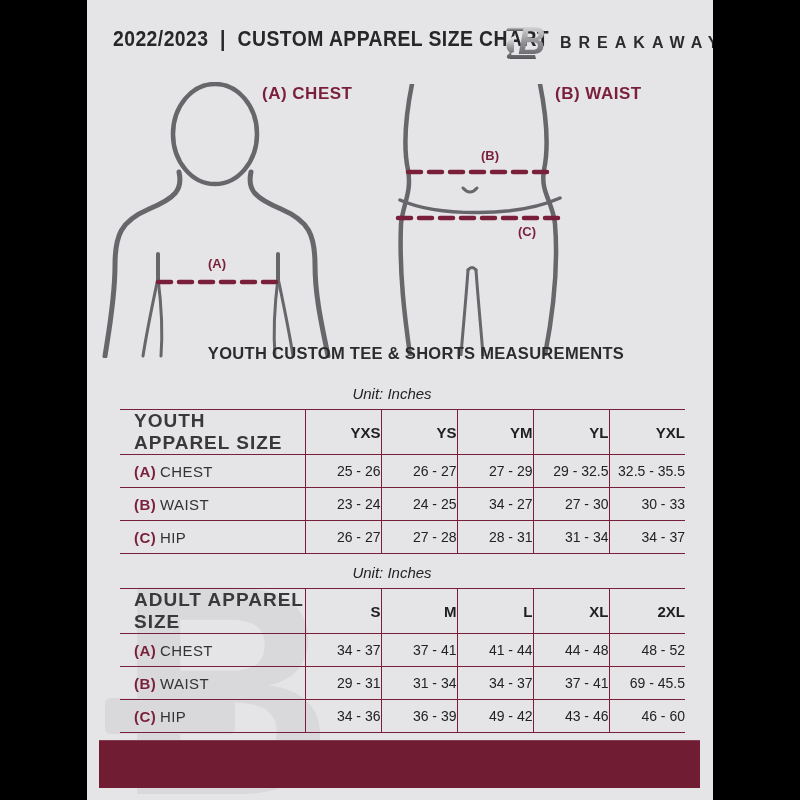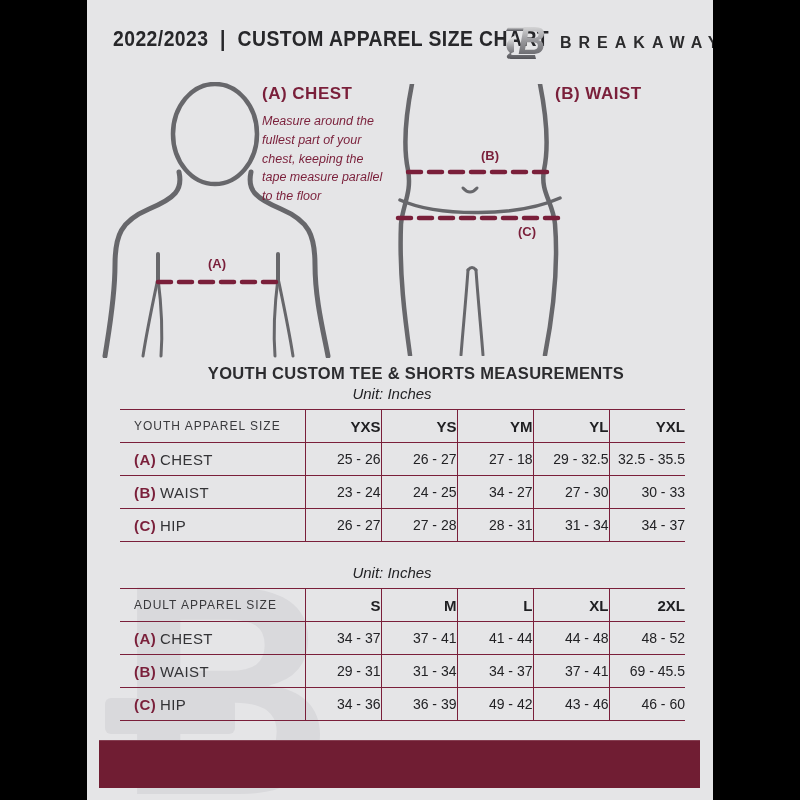--- a/index.html
+++ b/index.html
@@ -30,21 +30,21 @@
   
   .tbl-title{position:absolute;left:0;width:626px;text-align:center;font-size:16.5px;font-weight:700;
     color:#2c2c2f;letter-spacing:.3px;}
   .tbl-sub{position:absolute;left:0;width:610px;text-align:center;font-size:15px;font-style:italic;color:#232326;}
   table{position:absolute;left:33px;width:565px;border-collapse:collapse;table-layout:fixed;
     border-bottom:1.6px solid var(--maroon);}
   col.c0{width:185px;}
   th,td{border-top:1.6px solid var(--maroon);height:33px;text-align:right;vertical-align:middle;
     font-size:14px;color:#222225;background:transparent;}
   tr > th:not(:first-child), tr > td:not(:first-child){border-left:1.6px solid var(--maroon);}
-  th.corner{text-align:left;padding-left:14px;font-weight:400;font-size:12px;letter-spacing:1px;color:#39393c;}
+  th.corner{text-align:left;padding-left:14px;font-weight:700;font-size:19px;letter-spacing:1px;color:#39393c;}
   th.size{font-weight:700;font-size:15px;color:#1f1f22;}
   td.rowlabel{text-align:left;padding-left:14px;font-size:15px;letter-spacing:.4px;color:#333336;}
   td.rowlabel .key{color:var(--maroon);font-weight:700;margin-right:4px;}
 
   
   .watermark{position:absolute;left:30px;top:540px;color:var(--watermark);pointer-events:none;}
   .watermark .wm-b{font-size:300px;font-weight:700;line-height:1;display:block;}
   .wm-bar{position:absolute;left:-12px;top:158px;width:130px;height:36px;background:var(--watermark);border-radius:6px;}
 
   
@@ -101,31 +101,26 @@
     <path d="M 75,186 C 73,215 70,245 68,271" stroke-width="3"></path>
     <path d="M 83,186 C 85,215 88,245 90,271" stroke-width="3"></path>
     <path d="M 15,88 L 159,88" stroke="#7a1f3a" stroke-width="4.5" stroke-dasharray="13 8"></path>
     <path d="M 5,134 L 165,134" stroke="#7a1f3a" stroke-width="4.5" stroke-dasharray="13 8"></path>
   </svg>
   <span class="marker" style="left:381px;top:148px;">(B)</span>
   <span class="marker" style="left:418px;top:224px;">(C)</span>
 
   <div class="guide" style="left:175px;top:84px;width:140px;">
     <h2>(A) CHEST</h2>
-    <p>Measure around the
-fullest part of your
-chest, keeping the
-tape measure parallel
-to the floor</p>
   </div>
   <div class="guide" style="left:468px;top:84px;width:155px;">
     <h2>(B) WAIST</h2>
   </div>
 
-  <div class="tbl-title" style="top:364px;padding-left:32px;">YOUTH CUSTOM TEE &amp; SHORTS MEASUREMENTS</div>
+  <div class="tbl-title" style="top:344px;padding-left:32px;">YOUTH CUSTOM TEE &amp; SHORTS MEASUREMENTS</div>
   <div class="tbl-sub" style="top:385px;">Unit: Inches</div>
   <table style="top:409px;">
     <colgroup>
         <col class="c0">
         <col>
         <col>
         <col>
         <col>
         <col>
       </colgroup>
@@ -137,21 +132,21 @@
         <th class="size">YM</th>
         <th class="size">YL</th>
         <th class="size">YXL</th>
       </tr>
     </thead>
     <tbody>
       <tr>
         <td class="rowlabel"><span class="key">(A)</span><span>CHEST</span></td>
         <td>25 - 26</td>
         <td>26 - 27</td>
-        <td>27 - 18</td>
+        <td>27 - 29</td>
         <td>29 - 32.5</td>
         <td>32.5 - 35.5</td>
       </tr>
       <tr>
         <td class="rowlabel"><span class="key">(B)</span><span>WAIST</span></td>
         <td>23 - 24</td>
         <td>24 - 25</td>
         <td>34 - 27</td>
         <td>27 - 30</td>
         <td>30 - 33</td>

